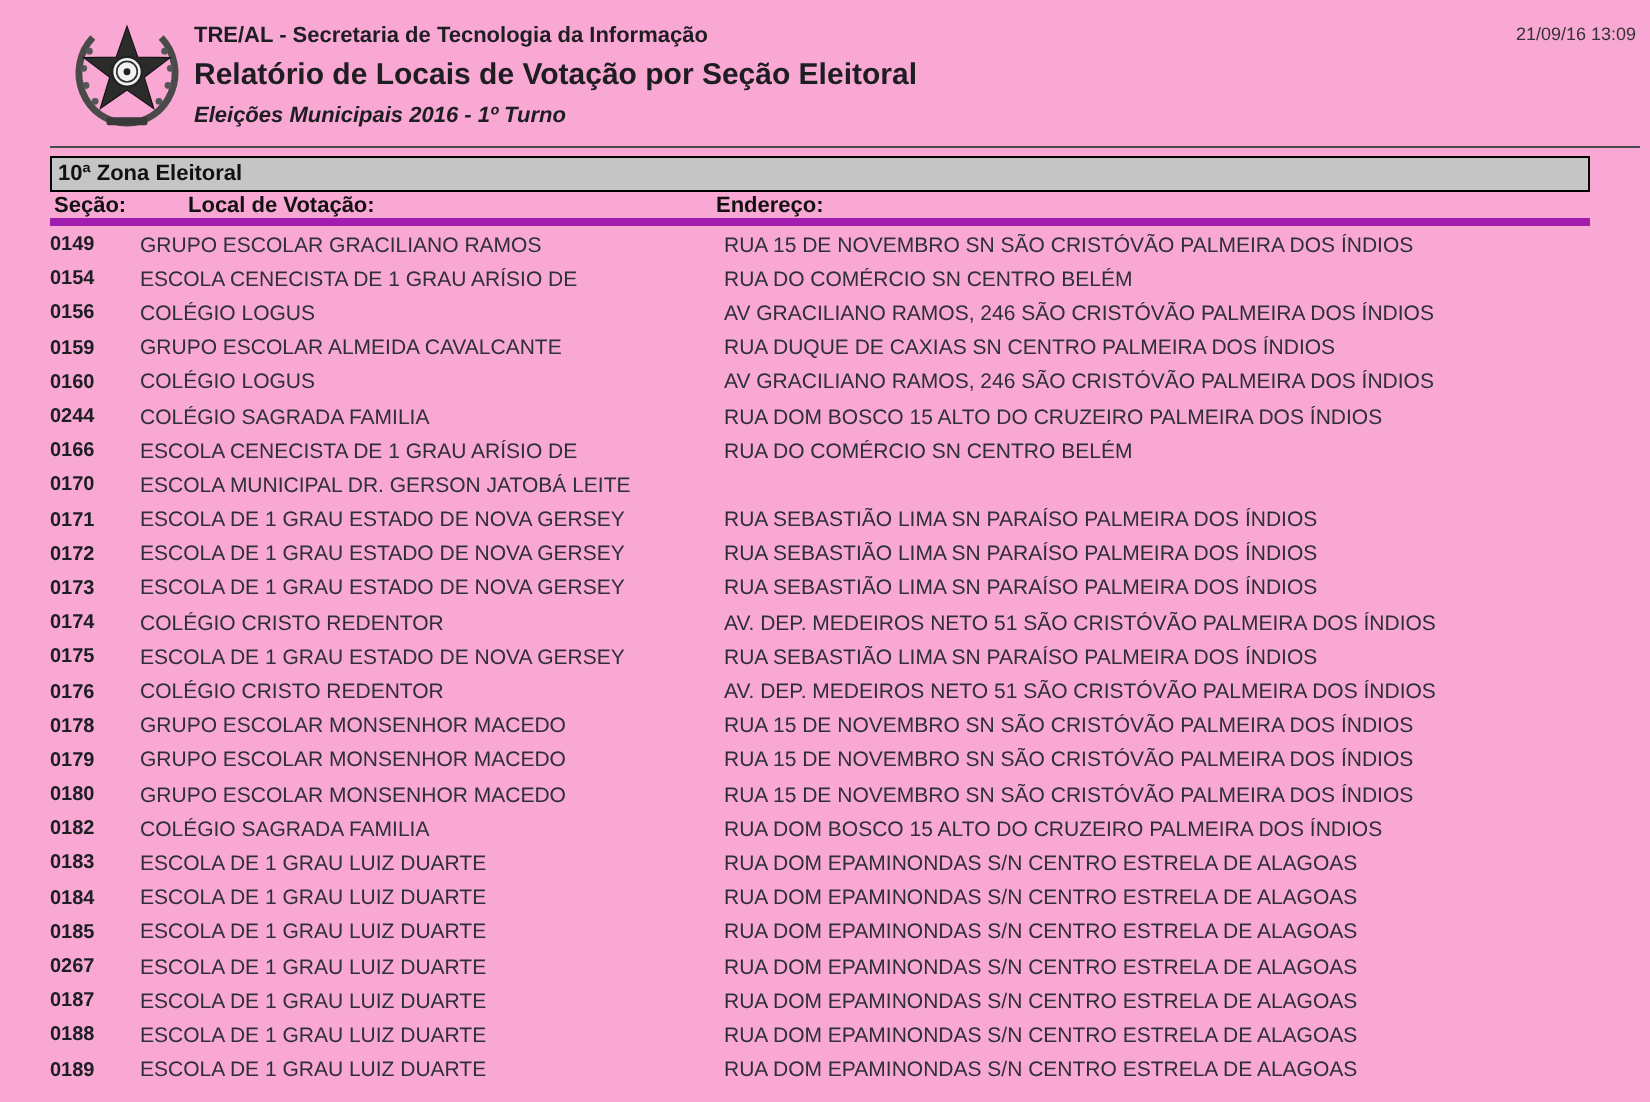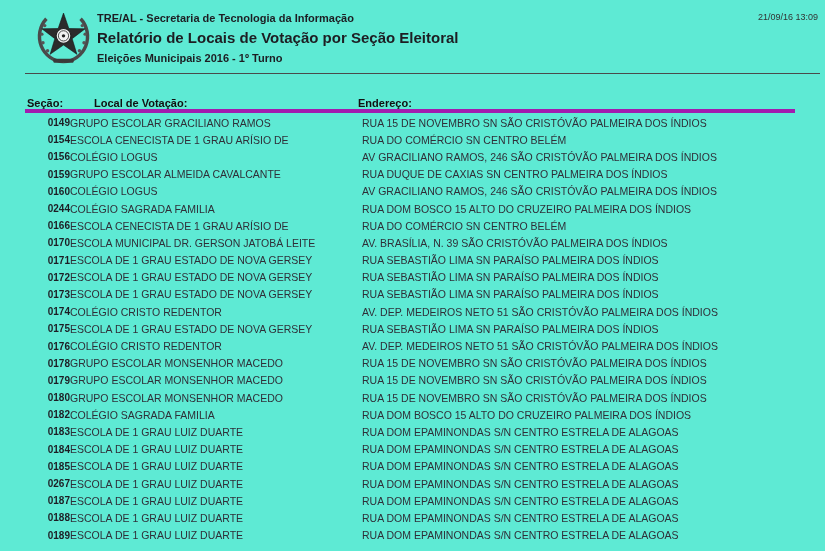--- a/index.html
+++ b/index.html
@@ -1,21 +1,21 @@
 <!DOCTYPE html>
 <html><head>
 <meta charset="utf-8">
 <style>
   * { margin: 0; padding: 0; box-sizing: border-box; }
   html, body { background: #e8e8e8; }
   .page {
     position: relative;
     width: 825px;
     height: 551px;
-    background: #5eead4;
+    background: #f9a8d4;
     font-family: "Liberation Sans", sans-serif;
     color: #222;
     overflow: hidden;
   }
   
   .logo {
     position: absolute;
     left: 35px; top: 7px;
     width: 57px; height: 60px;
   }
@@ -31,20 +31,21 @@
     left: 97px; top: 29px;
     font-size: 15px;
     font-weight: bold;
     color: #1d1d22;
   }
   .hdr-subtitle {
     position: absolute;
     left: 97px; top: 52px;
     font-size: 11px;
     font-weight: bold;
+    font-style: italic;
     color: #1d1d22;
   }
   .timestamp {
     position: absolute;
     right: 7px; top: 12px;
     width: 120px;
     text-align: right;
     font-size: 9px;
     color: #333;
   }
@@ -87,21 +88,21 @@
   .row {
     display: flex;
     align-items: center;
     height: 17.2px;
     font-size: 10.5px;
     color: #2f2f38;
     white-space: nowrap;
   }
   .cell-secao {
     flex: 0 0 45px;
-    text-align: right;
+    text-align: left;
     font-weight: bold;
     color: #1d1d24;
     font-size: 10px;
   }
   .cell-local { flex: 0 0 282px; overflow: hidden; }
   .cell-endereco { flex: 1 1 auto; overflow: hidden; margin-left: 10px; }
 </style>
 </head>
 <body>
 
@@ -124,20 +125,21 @@
     <circle cx="50" cy="48" r="3" fill="#222"></circle>
     <rect x="32" y="88" width="36" height="7" rx="2" fill="#3a3a3a"></rect>
   </svg>
 
   <div class="hdr-org">TRE/AL - Secretaria de Tecnologia da Informação</div>
   <div class="hdr-title">Relatório de Locais de Votação por Seção Eleitoral</div>
   <div class="hdr-subtitle">Eleições Municipais 2016 - 1º Turno</div>
   <div class="timestamp">21/09/16 13:09</div>
   <div class="hdr-rule"></div>
 
+  <div class="zone-band">10ª Zona Eleitoral</div>
 
   <div class="col-headers">
     <span class="col-secao">Seção:</span>
     <span class="col-local">Local de Votação:</span>
     <span class="col-endereco">Endereço:</span>
   </div>
 
   <div class="rows">
 
       <div class="row">
@@ -178,21 +180,20 @@
 
       <div class="row">
         <span class="cell-secao">0166</span>
         <span class="cell-local">ESCOLA CENECISTA DE 1 GRAU ARÍSIO DE</span>
         <span class="cell-endereco">RUA DO COMÉRCIO SN CENTRO BELÉM</span>
       </div>
 
       <div class="row">
         <span class="cell-secao">0170</span>
         <span class="cell-local">ESCOLA MUNICIPAL DR. GERSON JATOBÁ LEITE</span>
-        <span class="cell-endereco">AV. BRASÍLIA, N. 39 SÃO CRISTÓVÃO PALMEIRA DOS ÍNDIOS</span>
       </div>
 
       <div class="row">
         <span class="cell-secao">0171</span>
         <span class="cell-local">ESCOLA DE 1 GRAU ESTADO DE NOVA GERSEY</span>
         <span class="cell-endereco">RUA SEBASTIÃO LIMA SN PARAÍSO PALMEIRA DOS ÍNDIOS</span>
       </div>
 
       <div class="row">
         <span class="cell-secao">0172</span>

